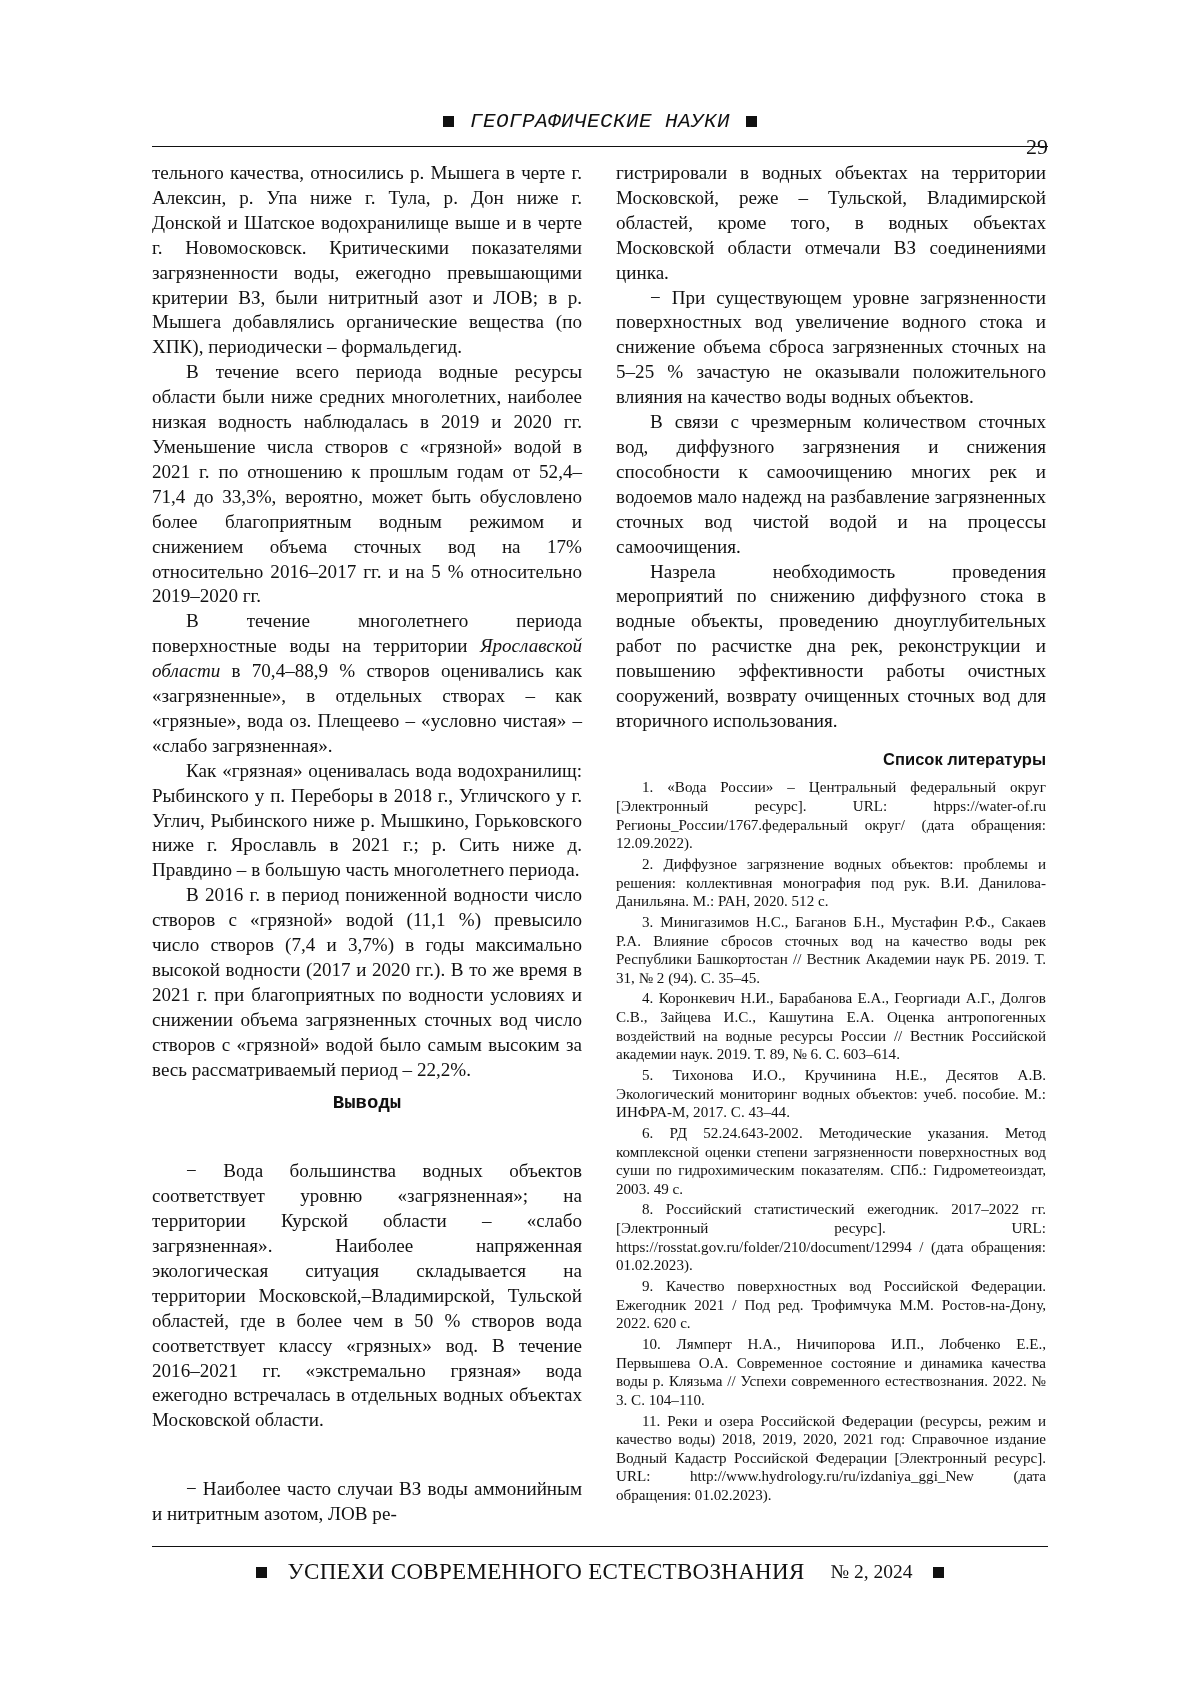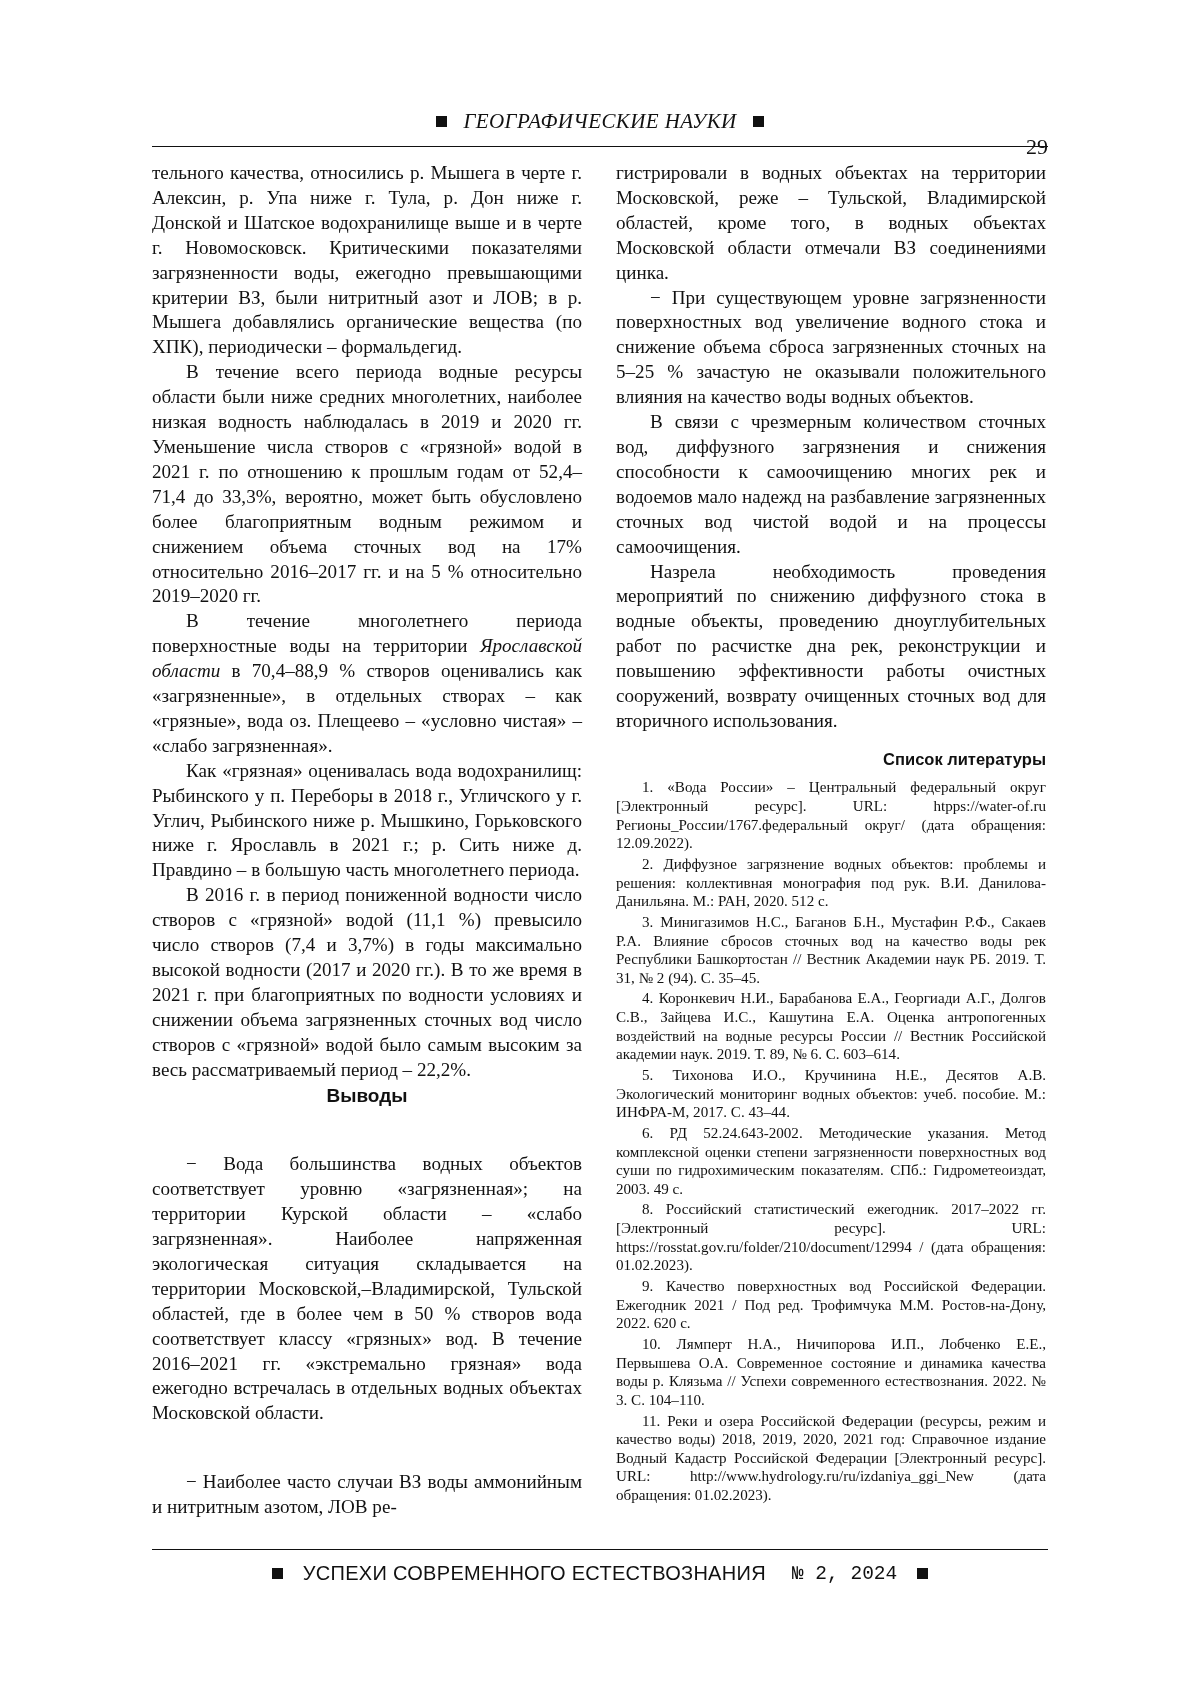--- a/index.html
+++ b/index.html
@@ -34,21 +34,21 @@
     align-items: center;
     gap: 16px;
   }
   .sq {
     width: 11px;
     height: 11px;
     background: #111;
     display: inline-block;
   }
   .header-title {
-    font-family: Liberation Serif, serif;
+    font-family: Liberation Mono, monospace;
     font-size: 21px;
     letter-spacing: 0.4px;
     font-style: italic;
     font-weight: 400;
   }
   .header-pageno {
     position: absolute;
     right: 0;
     top: 2px;
     font-family: "Liberation Serif", serif;
@@ -83,24 +83,24 @@
     text-indent: 0;
   }
   .col p.dash {
     text-indent: 34px;
     margin-top: 44px;
   }
   i.em { font-style: italic; }
 
   h3.subhead {
     text-align: center;
-    font-family: Liberation Sans, sans-serif;
+    font-family: Liberation Mono, monospace;
     font-size: 19px;
     font-weight: bold;
-    margin: 1px 0 6px 0;
+    margin: 8px 0 6px 0;
   }
   h3.refhead {
     text-align: right;
     font-family: "Liberation Sans", sans-serif;
     font-size: 16.5px;
     font-weight: bold;
     margin: 15px 0 8px 0;
   }
 
   .refs {
@@ -126,26 +126,26 @@
     border-top: 1.6px solid #111;
     margin: 0 0 12px 0;
   }
   .footer-inner {
     display: flex;
     align-items: center;
     justify-content: center;
     gap: 20px;
   }
   .footer-text {
-    font-family: Liberation Sans, sans-serif;
-    font-size: 20px;
+    font-family: Liberation Serif, serif;
+    font-size: 23px;
     letter-spacing: 0.3px;
   }
   .footer-issue {
-    font-family: Liberation Mono, monospace;
+    font-family: Liberation Serif, serif;
     font-size: 19.5px;
     margin-left: 6px;
   }
 </style>
 </head>
 <body>
 
 <div class="page">
 
   <div class="page-header">

